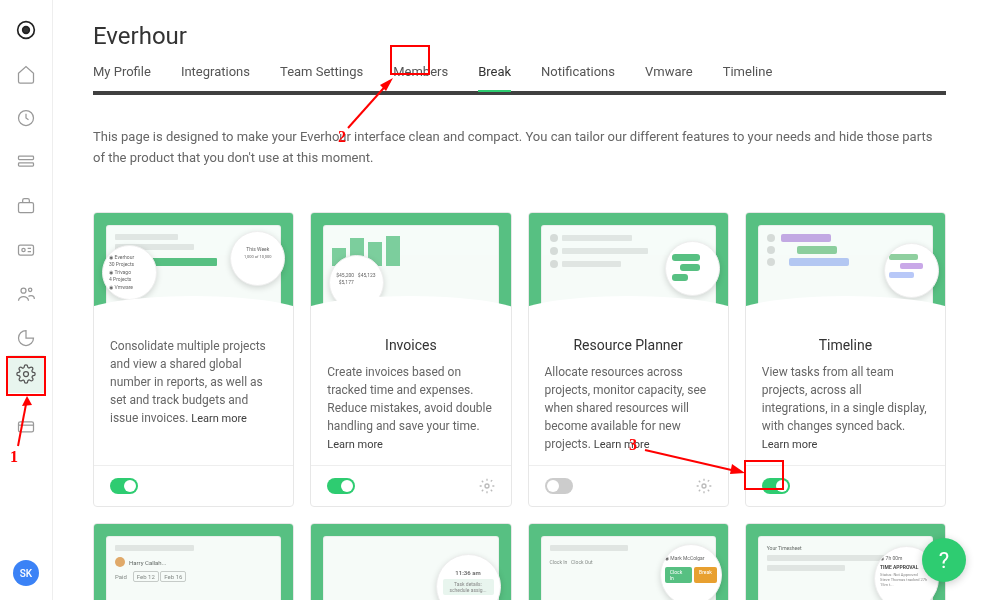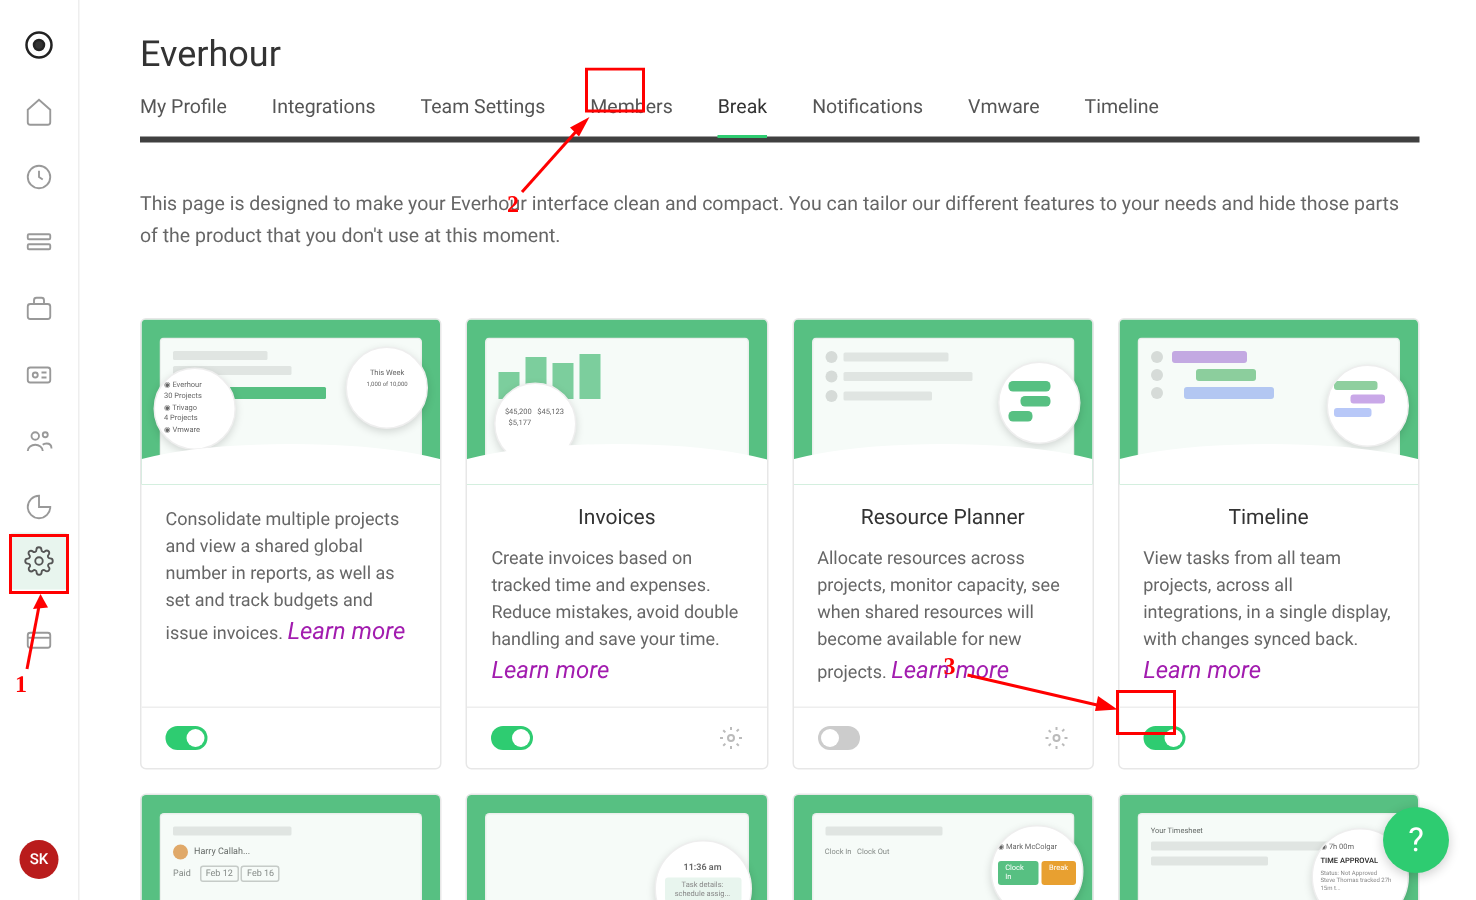--- a/index.html
+++ b/index.html
@@ -5,21 +5,21 @@
     * { margin: 0; padding: 0; box-sizing: border-box; }
     body { font-family: -apple-system, BlinkMacSystemFont, 'Segoe UI', Roboto, sans-serif; color: #333; background: #fff; width: 984px; height: 600px; overflow: hidden; position: relative; }
     
     .layout { display: flex; height: 100%; }
     
     .sidebar { width: 53px; border-right: 1px solid #eee; display: flex; flex-direction: column; align-items: center; padding-top: 18px; gap: 20px; position: relative; }
     .sidebar-icon { width: 24px; height: 24px; display: flex; align-items: center; justify-content: center; color: #888; cursor: pointer; }
     .sidebar-icon svg { width: 20px; height: 20px; }
     .sidebar-icon.active svg { stroke: #222; }
     .sidebar-icon.gear-active { background: #e8f5ee; width: 38px; height: 38px; border-radius: 2px; display: flex; align-items: center; justify-content: center; }
-    .avatar { width: 26px; height: 26px; border-radius: 50%; background: #b91c1c; color: #fff; font-size: 10px; display: flex; align-items: center; justify-content: center; position: absolute; bottom: 14px; font-weight: 500; }
+    .avatar { width: 26px; height: 26px; border-radius: 50%; background: #3b82f6; color: #fff; font-size: 10px; display: flex; align-items: center; justify-content: center; position: absolute; bottom: 14px; font-weight: 500; }
     
     .main { flex: 1; padding: 22px 38px 0 40px; overflow-y: auto; }
     .page-title { font-size: 24px; font-weight: 400; color: #333; margin-bottom: 14px; }
     .tabs { display: flex; gap: 30px; border-bottom: 4px solid #404040; margin-bottom: 32px; }
     .tab { font-size: 13px; color: #555; padding-bottom: 12px; cursor: pointer; position: relative; }
     .tab.active { color: #333; }
     .tab.active::after { content: ''; position: absolute; bottom: -1px; left: 0; right: 0; height: 2px; background: #2ecc71; }
     
     .section-title { font-size: 19px; color: #333; margin-bottom: 18px; font-weight: 400; }
     .section-desc { font-size: 13px; color: #666; line-height: 1.6; margin-bottom: 43px; max-width: 880px; }
@@ -32,21 +32,21 @@
     .mockup-lines { position: absolute; top: 8px; left: 8px; right: 8px; }
     .mockup-row { height: 6px; background: #e8e8e8; margin-bottom: 4px; border-radius: 1px; }
     .mockup-row.short { width: 50%; }
     .mockup-row.green { background: #57c082; }
     .mockup-circle { position: absolute; width: 55px; height: 55px; border-radius: 50%; background: #fff; border: 1px solid #eee; box-shadow: 0 2px 6px rgba(0,0,0,0.15); overflow: hidden; }
     .mockup-circle .text-tiny { font-size: 5px; color: #666; padding: 8px 6px; line-height: 1.5; }
     
     .card-body { padding: 14px 16px 12px; flex: 1; display: flex; flex-direction: column; }
     .card-title { font-size: 14px; color: #333; text-align: center; margin-bottom: 10px; }
     .card-desc { font-size: 12px; color: #666; line-height: 1.5; }
-    .learn-more { color: #a21caf; text-decoration: none; font-size: 16px; font-style: italic; }
+    .learn-more { color: #404040; text-decoration: none; font-size: 11px; }
     .card-footer { border-top: 1px solid #eee; padding: 12px 16px; display: flex; align-items: center; justify-content: space-between; }
     
     .toggle { width: 28px; height: 16px; border-radius: 10px; position: relative; cursor: pointer; }
     .toggle.on { background: #2ecc71; }
     .toggle.off { background: #ccc; }
     .toggle-knob { position: absolute; width: 12px; height: 12px; border-radius: 50%; background: #fff; top: 2px; }
     .toggle.on .toggle-knob { right: 2px; }
     .toggle.off .toggle-knob { left: 2px; }
     .gear-small { color: #bbb; width: 16px; height: 16px; }
     

